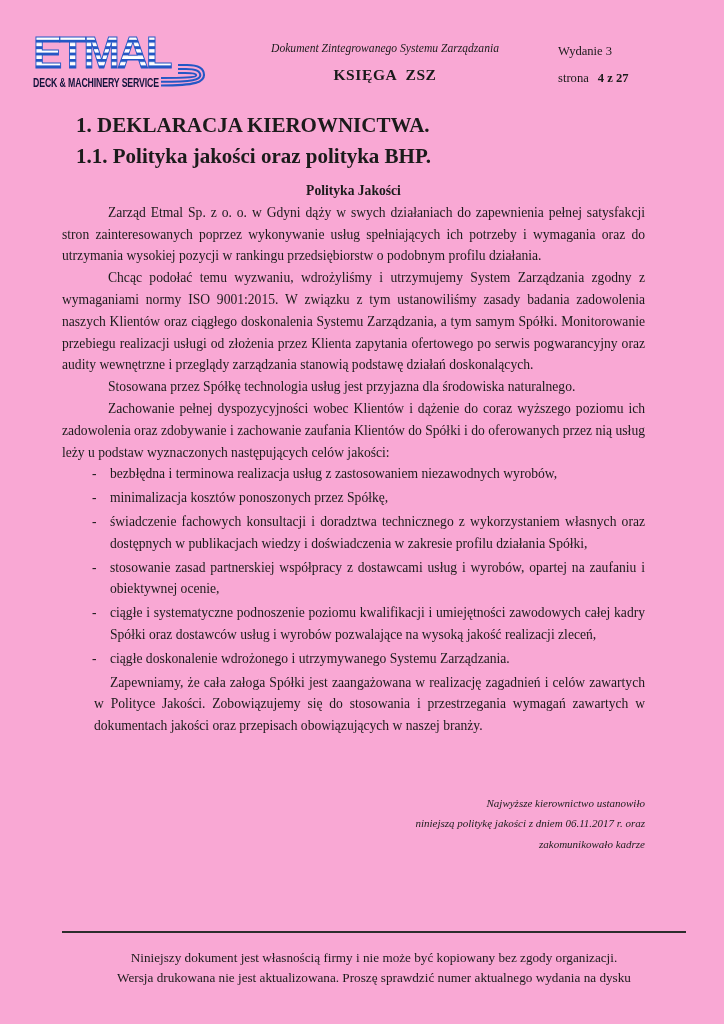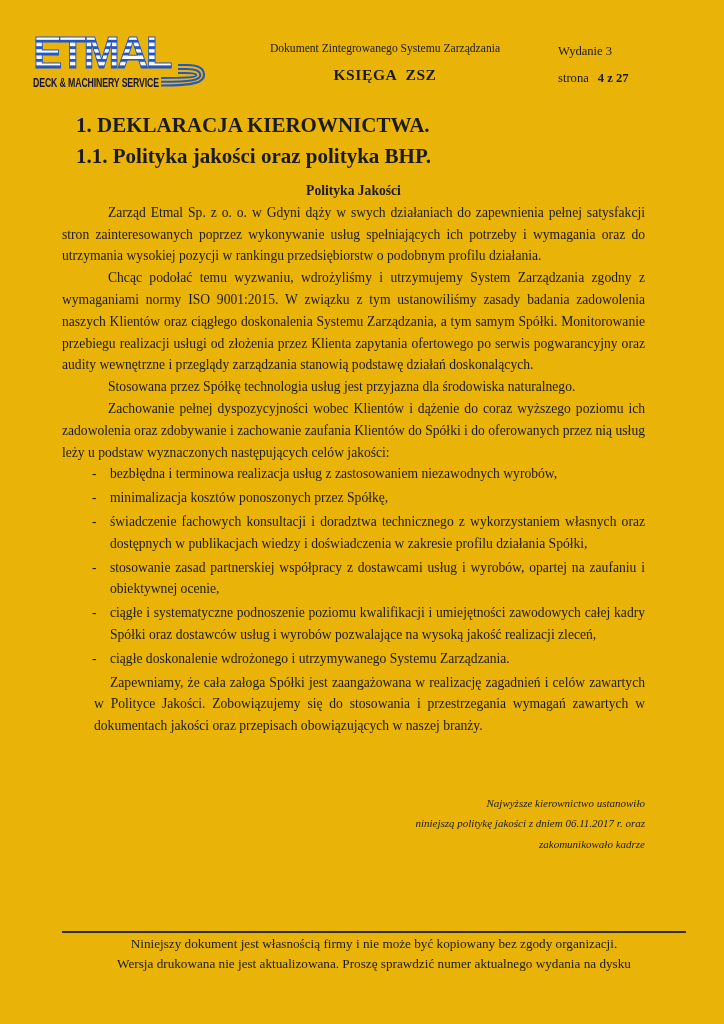--- a/index.html
+++ b/index.html
@@ -1,30 +1,30 @@
 <!DOCTYPE html>
 <html><head>
 <meta charset="utf-8">
 <style>
   * { box-sizing: border-box; }
   html, body { margin: 0; padding: 0; background: #888; }
   .page {
     position: relative;
     width: 724px; height: 1024px;
     margin: 0 auto;
-    background: #eab308;
+    background: #f9a8d4;
     font-family: "Liberation Serif", serif;
     color: #1b1b1b;
     overflow: hidden;
   }
 
   
   .logo { position: absolute; left: 33px; top: 27px; }
   .hdr-center { position: absolute; left: 240px; top: 42px; width: 290px; text-align: center; }
-  .doc-type { font-size: 11.6px; white-space: nowrap; }
+  .doc-type { font-style: italic; font-size: 11.6px; white-space: nowrap; }
   .doc-title { font-weight: bold; font-size: 15.5px; margin-top: 11px; letter-spacing: .6px; white-space: pre; }
   .hdr-right { position: absolute; left: 558px; top: 44px; font-size: 12.6px; }
   .edition { margin-bottom: 12px; }
   .page-num .lbl { font-weight: normal; text-align: right; }
   .page-num .val { font-weight: bold; margin-left: 9px; }
 
   
   .content {
     position: absolute; left: 62px; top: 116px; width: 583px;
     font-size: 13.6px; line-height: 21.8px;
@@ -40,21 +40,21 @@
   .closing { margin: 0 0 0 32px; text-indent: 16px; text-align: justify; }
   .signature {
     margin-top: 56px; text-align: right;
     font-style: italic; font-size: 11px; line-height: 20.5px;
   }
 
   
   .footer {
     position: absolute; left: 62px; top: 931px; width: 624px;
     border-top: 2px solid #2d2d2d;
-    text-align: center; font-size: 13.2px; line-height: 20px; padding-top: 1px;
+    text-align: center; font-size: 13.2px; line-height: 20px; padding-top: 15px;
   }
 </style>
 </head>
 <body>
 
 <div class="page">
 
   <div class="logo">
     <svg width="175" height="64" viewBox="0 0 175 64" xmlns="http://www.w3.org/2000/svg">
       <defs>

